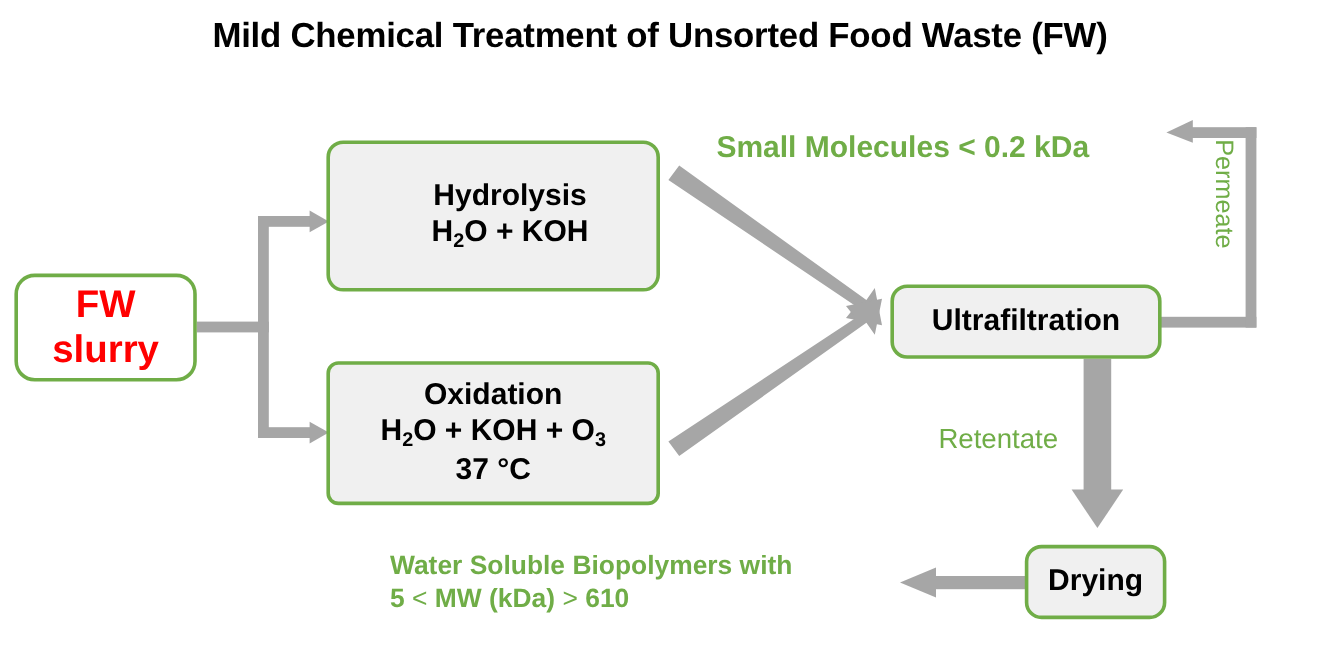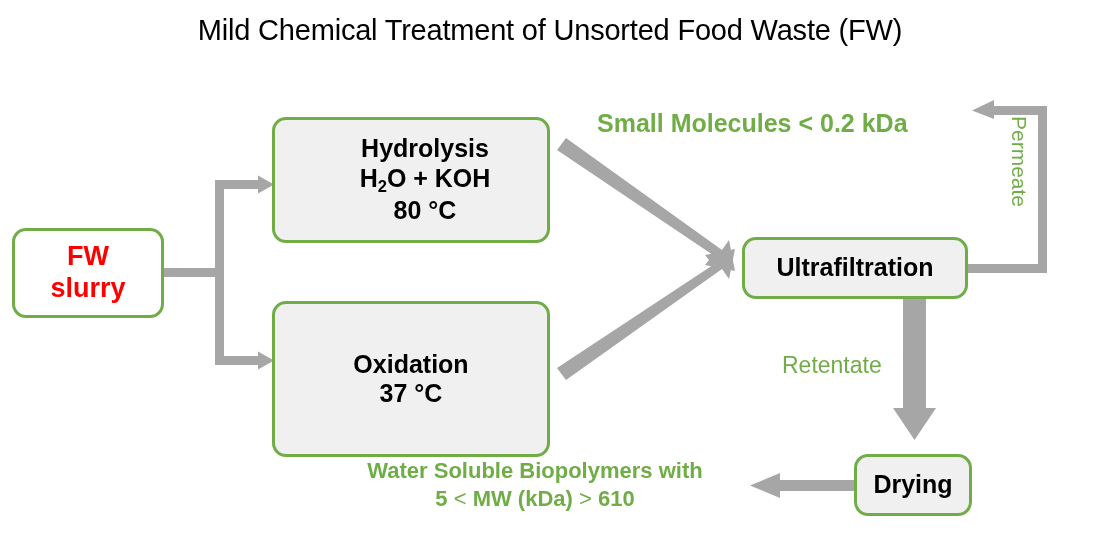--- a/index.html
+++ b/index.html
@@ -24,21 +24,21 @@
   }
 
   
   .title {
     position: absolute;
     left: 0;
     top: 14px;
     width: 1100px;
     text-align: center;
     font-size: 29px;
-    font-weight: normal;
+    font-weight: bold;
     color: #000000;
     letter-spacing: -0.2px;
   }
 
   
   .box {
     position: absolute;
     box-sizing: border-box;
     border: 3px solid #70AD47;
     border-radius: 14px;
@@ -49,33 +49,35 @@
     text-align: center;
     color: #000000;
     font-weight: bold;
     line-height: 1.18;
   }
   .box.white { background: #FFFFFF; }
 
   #box-fw {
     left: 12px;  top: 228px;
     width: 152px; height: 90px;
-    font-size: 27px;
+    font-size: 32px;
     color: #FF0000;
+    border-radius: 17px;
   }
   #box-hydrolysis {
     left: 272px; top: 117px;
     width: 278px; height: 126px;
     font-size: 25px;
     padding-left: 28px;
   }
   #box-oxidation {
     left: 272px; top: 301px;
-    width: 278px; height: 156px;
-    font-size: 25px;
+    width: 278px; height: 120px;
+    font-size: 25px;
+    border-radius: 10px;
   }
   #box-ultrafiltration {
     left: 742px; top: 237px;
     width: 226px; height: 62px;
     font-size: 25px;
   }
   #box-drying {
     left: 854px; top: 454px;
     width: 118px; height: 62px;
     font-size: 25px;
@@ -105,21 +107,21 @@
     left: 1031px; top: 116px;
     font-size: 21px;
     font-weight: normal;
     transform: rotate(90deg);
     transform-origin: left top;
     white-space: nowrap;
   }
   #label-biopolymers {
     left: 325px; top: 457px;
     width: 420px;
-    text-align: center;
+    text-align: left;
     font-size: 22px;
     font-weight: bold;
     line-height: 1.28;
     white-space: normal;
   }
   #label-biopolymers .thin { font-weight: normal; }
 
   
   #connectors { position: absolute; left: 0; top: 0; }
 </style>
@@ -177,27 +179,27 @@
     <div>
       <span class="line">FW</span>
       <span class="line">slurry</span>
     </div>
   </div>
 
   <div class="box" id="box-hydrolysis">
     <div>
       <span class="line">Hydrolysis</span>
       <span class="line"><span>H</span><sub>2</sub><span>O + KOH</span></span>
-      <span class="line">80 °C</span>
     </div>
   </div>
 
   <div class="box" id="box-oxidation">
     <div>
       <span class="line">Oxidation</span>
+      <span class="line"><span>H</span><sub>2</sub><span>O + KOH + O</span><sub>3</sub></span>
       <span class="line">37 °C</span>
     </div>
   </div>
 
   <div class="box" id="box-ultrafiltration">
     <span class="line">Ultrafiltration</span>
   </div>
 
   <div class="box" id="box-drying">
     <span class="line">Drying</span>

